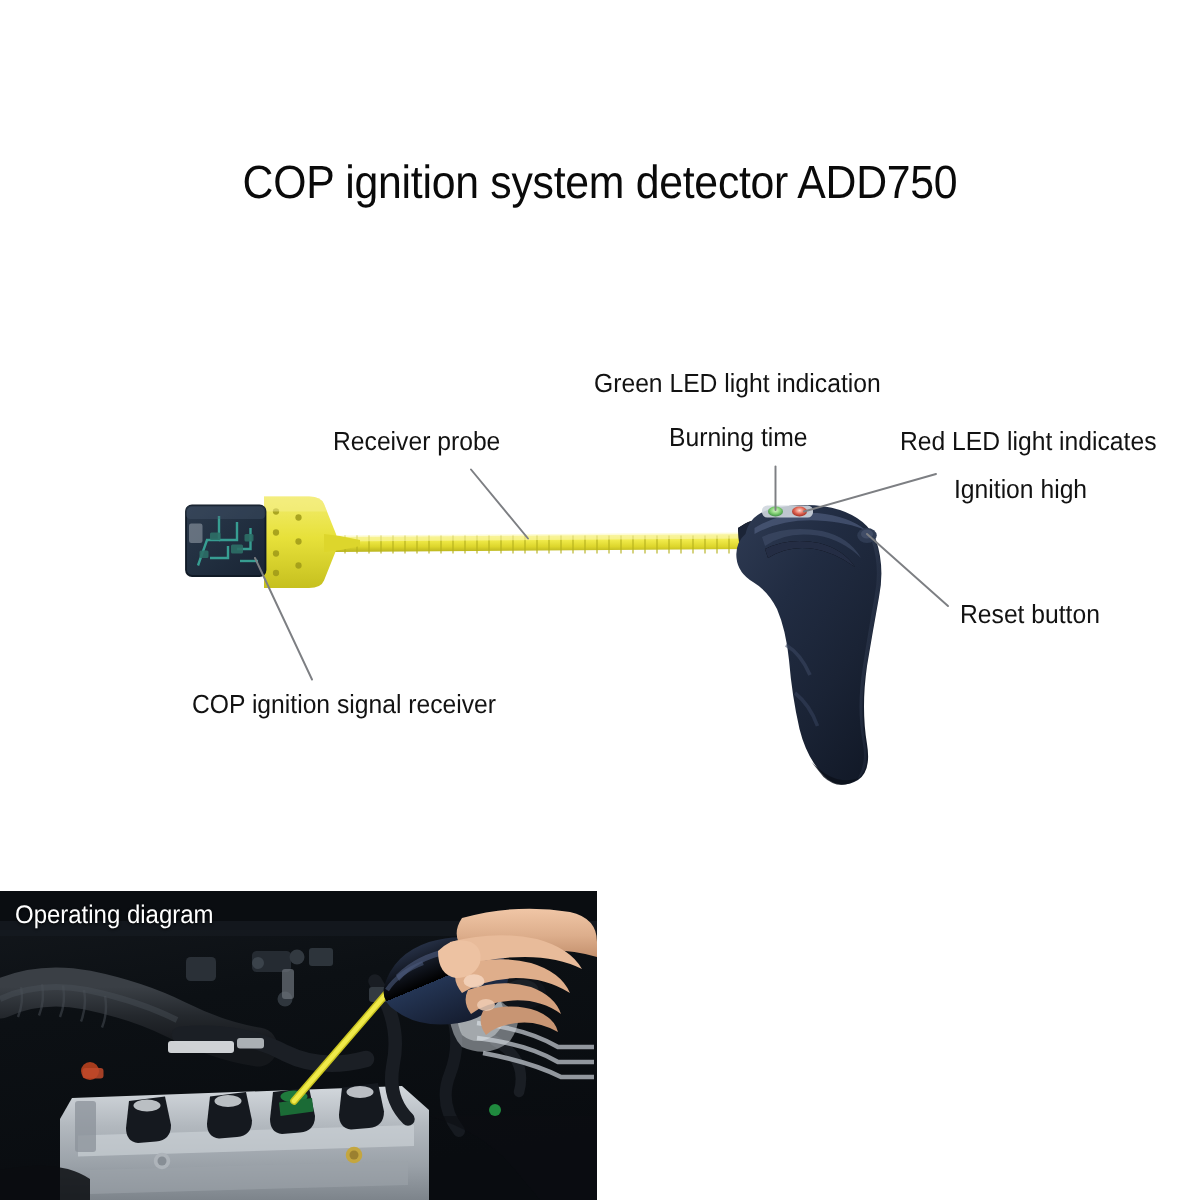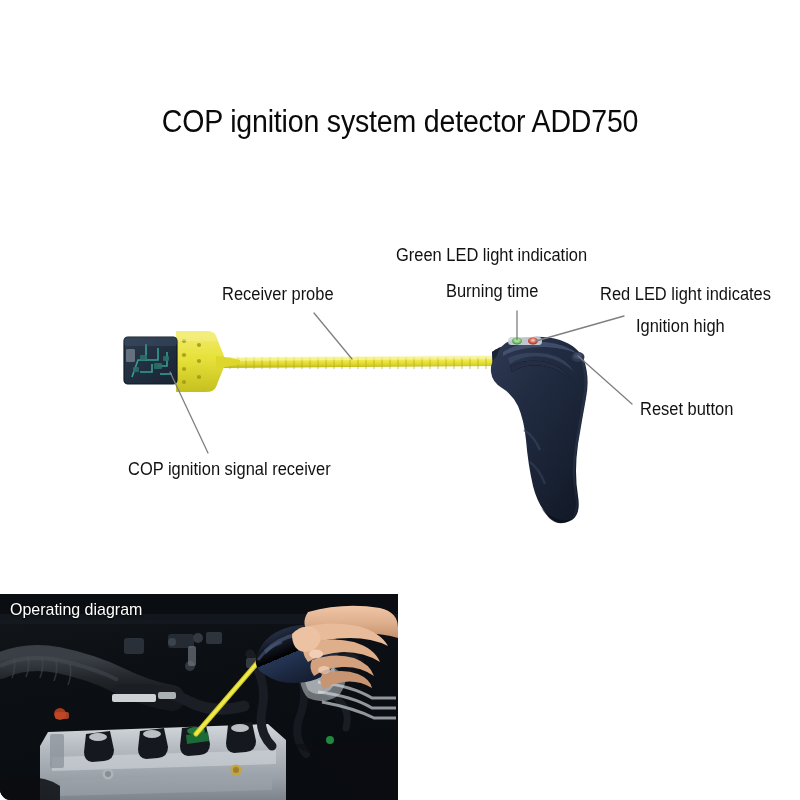--- a/index.html
+++ b/index.html
@@ -8,21 +8,20 @@
     padding: 0;
     background: #ffffff;
   }
   #page {
     position: relative;
     width: 800px;
     height: 800px;
     background: #ffffff;
     overflow: hidden;
     font-family: "Liberation Sans", "DejaVu Sans", sans-serif;
-    border-radius: 11px;
   }
 
   
   #title {
     position: absolute;
     left: 0;
     top: 104px;
     width: 800px;
     text-align: center;
     font-size: 31px;

